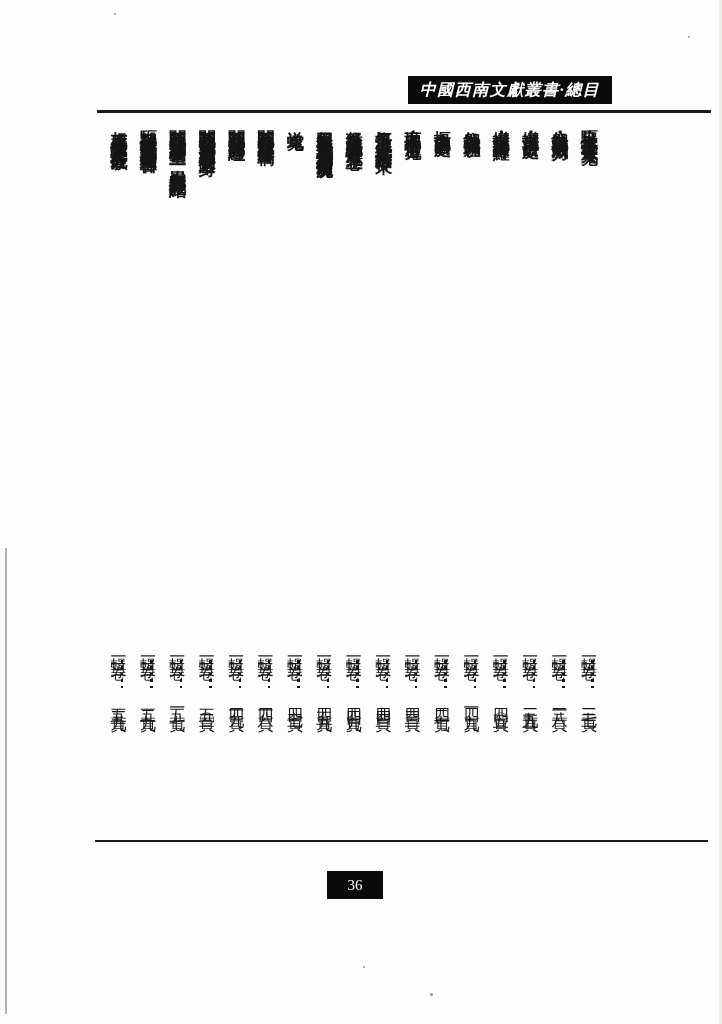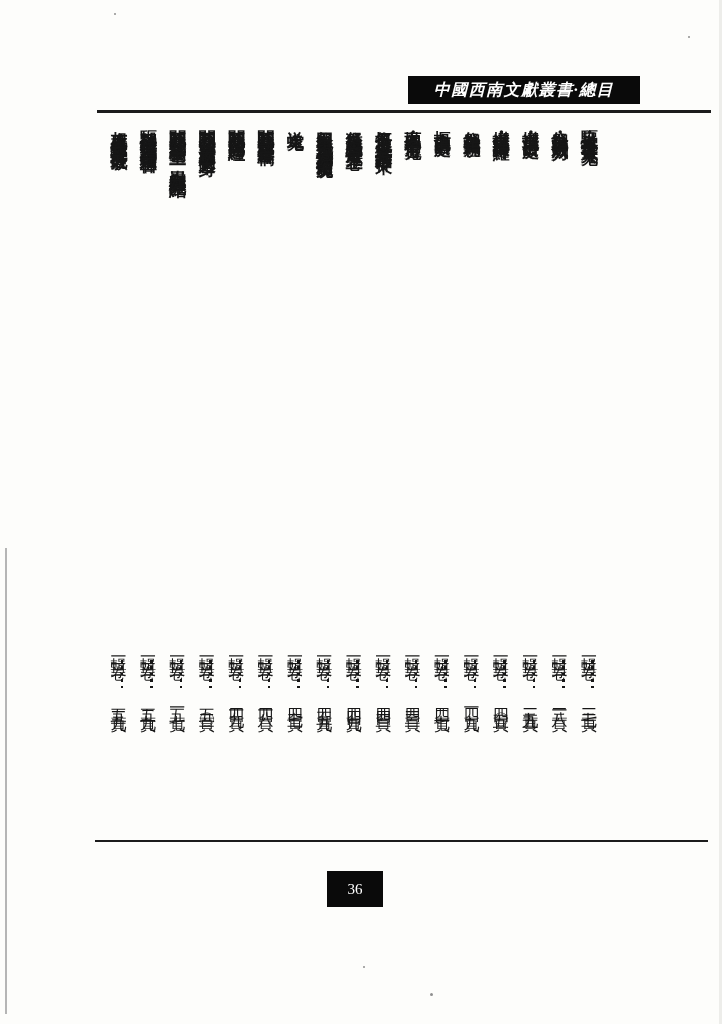--- a/index.html
+++ b/index.html
@@ -8,21 +8,21 @@
     background:#fdfdfb;
     position:relative;
     overflow:hidden;
     font-family:"Liberation Serif","DejaVu Serif",serif;
     color:#161616;
   }
   .page{position:absolute;inset:0;}
 
   
   .banner{
-    position:absolute;left:408px;top:76px;width:232px;height:28px;
+    position:absolute;left:408px;top:76px;width:204px;height:28px;
     background:#0a0a0a;color:#fff;
     display:flex;align-items:center;justify-content:center;
     font-size:16px;font-weight:bold;letter-spacing:1.5px;
     font-style:italic;
   }
 
   .rule-top{
     position:absolute;left:97px;top:110px;width:614px;height:2.5px;
     background:#1c1c1c;
   }
@@ -53,21 +53,21 @@
   .leader{
     display:inline-block;
     width:2.5px;height:32px;
     margin:4px 0;
     vertical-align:middle;
     background:repeating-linear-gradient(to bottom,#161616 0 2.6px,transparent 2.6px 6.4px);
   }
 
   
   .folio{
-    position:absolute;left:327px;top:871px;width:56px;height:36px;
+    position:absolute;left:327px;top:871px;width:56px;height:28px;
     background:#0a0a0a;color:#fff;
     display:flex;align-items:center;justify-content:center;
     font-size:15px;
   }
 
   
   .edge-left{
     position:absolute;left:5px;top:548px;width:2px;height:466px;
     background:#b5b5b5;
   }

